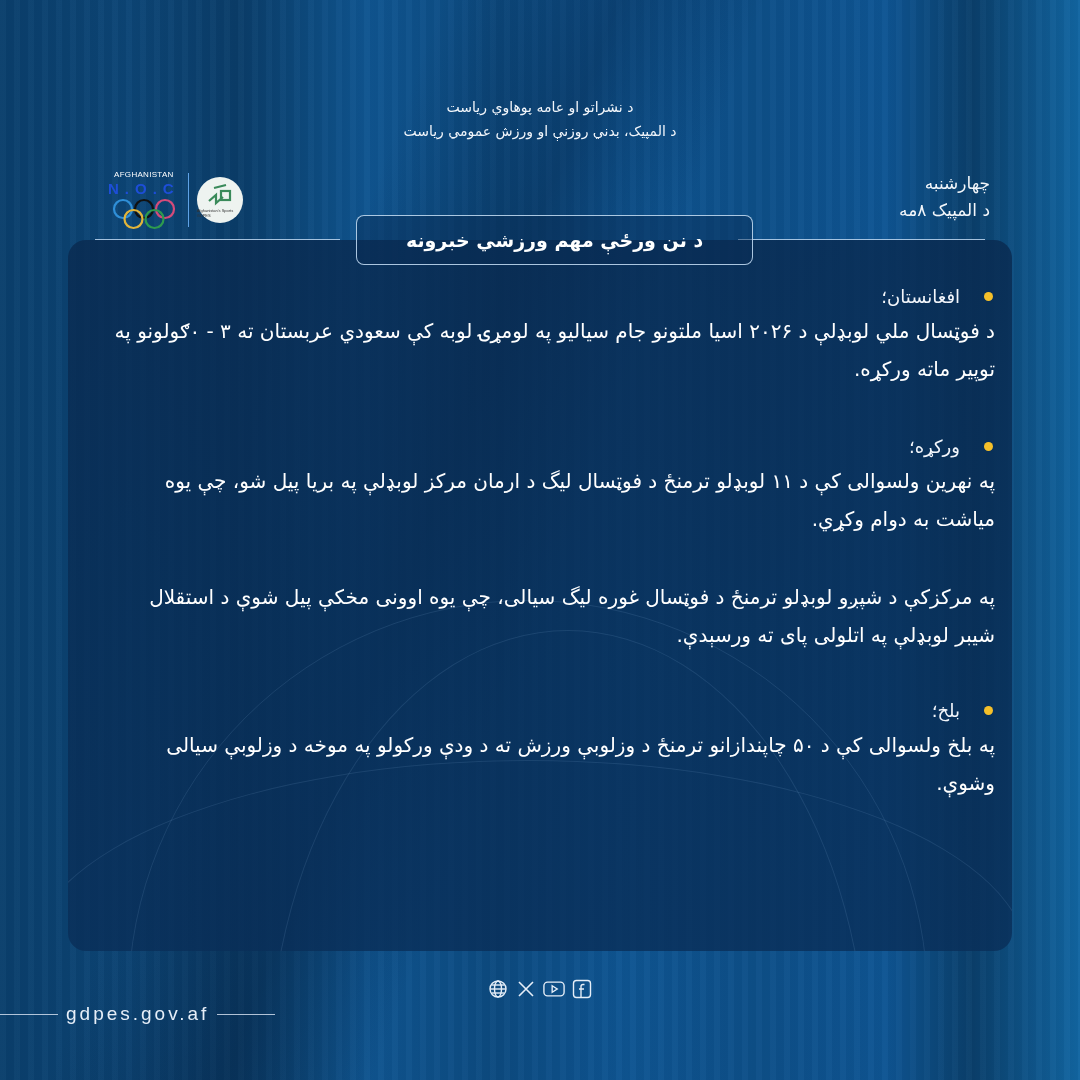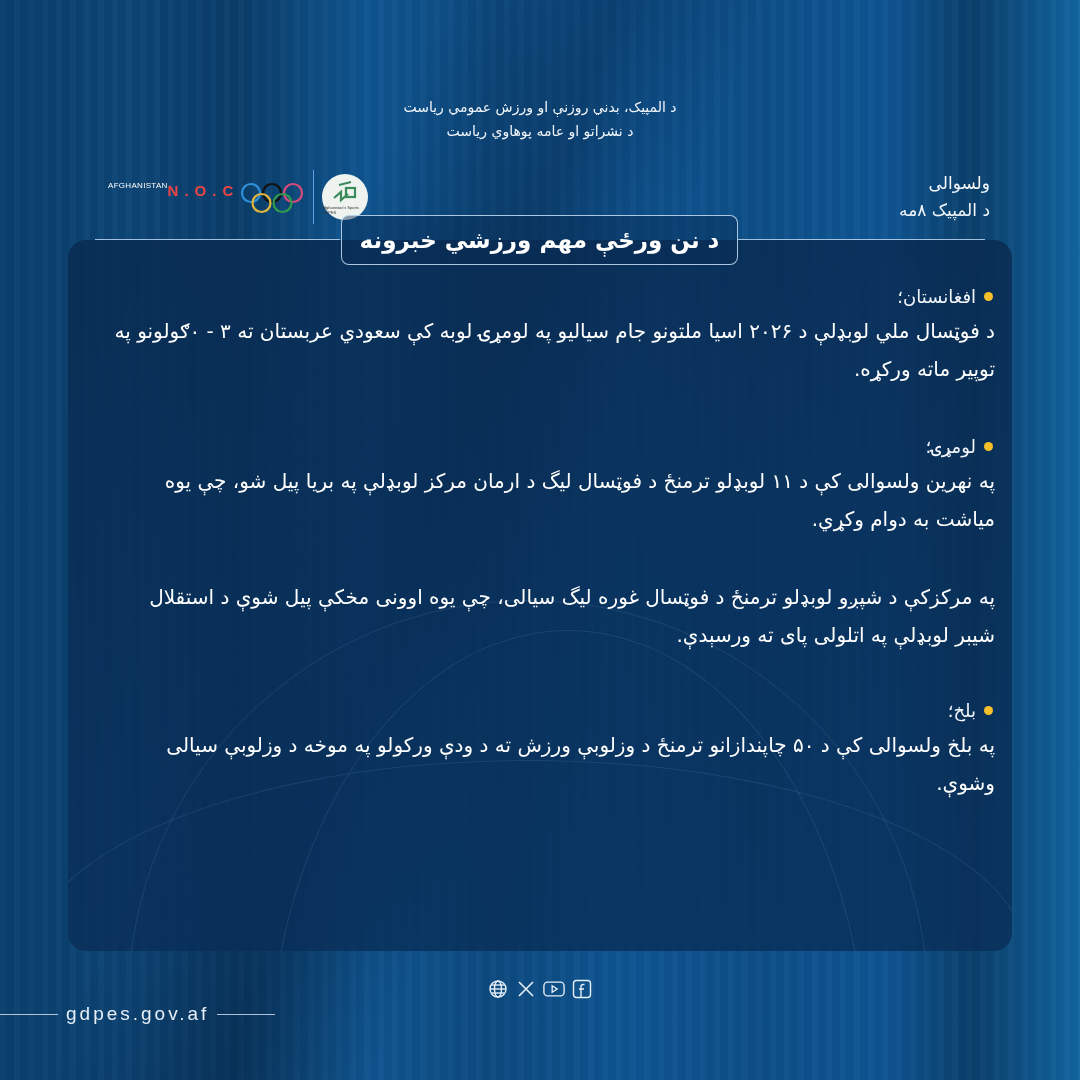--- a/index.html
+++ b/index.html
@@ -23,65 +23,65 @@
   }
   .header-org {
     position: absolute; top: 95px; left: 0; width: 1080px;
     text-align: center; direction: rtl;
     font-size: 14px; line-height: 24px; color: #f2f6fb;
   }
   .logos {
     position: absolute; top: 170px; left: 108px;
     display: flex; align-items: center; gap: 8px;
   }
-  .noc { display: flex; }
+  .noc { display: flex; flex-direction: column; align-items: center; }
   .noc-country { font-family: "Liberation Sans", sans-serif; font-size: 8px; letter-spacing: 0.3px; color: #fff; }
-  .noc-title { font-family: "Liberation Sans", sans-serif; font-weight: bold; font-size: 15px; letter-spacing: 6px; color: #ef4444; margin-top: 1px; }
+  .noc-title { font-family: "Liberation Sans", sans-serif; font-weight: bold; font-size: 15px; letter-spacing: 6px; color: #1d4ed8; margin-top: 1px; }
   .rings { width: 66px; height: 32px; margin-top: 1px; }
   .logo-divider { width: 1px; height: 54px; background: #5ea2e6; }
   .sports-logo {
     width: 46px; height: 46px; border-radius: 50%; background: #eef3f0;
     display: flex; flex-direction: column; align-items: center; justify-content: center;
   }
   .sports-logo-text { font-family: "Liberation Sans", sans-serif; font-size: 4px; color: #333; margin-top: 1px; }
   .date-block {
     position: absolute; top: 170px; right: 90px; direction: rtl; text-align: right;
     font-size: 17px; line-height: 27px; color: #f3f6fa;
   }
   .hline {
     position: absolute; top: 239px; height: 1px; background: rgba(190,215,240,0.85);
   }
   .hline.left { left: 95px; width: 245px; }
   .hline.right { left: 738px; width: 247px; }
   .title-box {
-    position: absolute; top: 215px; left: 341px; width: 397px; height: 50px;
+    position: absolute; top: 215px; left: 356px; width: 397px; height: 50px;
     border: 1px solid rgba(190,215,240,0.9); border-radius: 8px;
     background: rgba(8,45,85,0.45);
     display: flex; align-items: center; justify-content: center;
-    direction: rtl; font-size: 23px; font-weight: bold; color: #ffffff;
+    direction: rtl; font-size: 19px; font-weight: bold; color: #ffffff;
   }
   .panel {
     position: absolute; top: 240px; left: 68px; width: 944px; height: 711px;
     border-radius: 18px;
     background: linear-gradient(180deg, rgba(9,42,80,0.82) 0%, rgba(8,44,84,0.78) 60%, rgba(9,46,88,0.8) 100%);
     overflow: hidden;
   }
   .globe {
     position: absolute; left: 60px; top: 360px; width: 800px; height: 800px;
     border-radius: 50%; border: 1px solid rgba(160,200,240,0.12);
   }
   .globe.g2 { left: 200px; top: 390px; width: 600px; height: 900px; }
   .globe.g3 { left: -40px; top: 520px; width: 1000px; height: 400px; }
   .news-list {
     position: absolute; top: 280px; left: 105px; width: 890px; direction: rtl;
   }
   .news-item { margin-bottom: 40px; }
   .news-item.i1 { margin-bottom: 42px; }
   .news-region {
-    display: flex; align-items: center; gap: 8px;
+    display: flex; align-items: center; gap: 24px;
     font-size: 18px; color: #f3f6fb; height: 32px; padding-right: 2px;
   }
   .bullet { width: 9px; height: 9px; border-radius: 50%; background: #f5c02a; flex: none; }
   .news-body {
     font-size: 20px; font-weight: normal; line-height: 38px; color: #ffffff;
     text-align: right; padding-right: 0;
   }
   .footer-icons {
     position: absolute; top: 978px; left: 0; width: 1080px;
     display: flex; justify-content: center; gap: 6px;
@@ -93,22 +93,22 @@
   }
   .footer-line { width: 58px; height: 1px; background: rgba(220,230,245,0.8); }
   .footer-url { font-family: "Liberation Sans", sans-serif; font-size: 19px; letter-spacing: 3px; color: #e6eef8; }
 </style>
 </head>
 <body>
 
 <div class="bg-streak"></div>
 
 <div class="header-org">
+  <div>د نشراتو او عامه پوهاوي رياست</div>
   <div>د المپیک، بدني روزنې او ورزش عمومي رياست</div>
-  <div>د نشراتو او عامه پوهاوي رياست</div>
 </div>
 
 <div class="logos">
   <div class="noc">
     <div class="noc-country">AFGHANISTAN</div>
     <div class="noc-title">N.O.C</div>
     <svg class="rings" viewBox="0 0 66 32">
       <g fill="none" stroke-width="2.2">
         <circle cx="12" cy="11" r="9" stroke="#2f8fd8"></circle>
         <circle cx="33" cy="11" r="9" stroke="#111"></circle>
@@ -125,21 +125,21 @@
         <path d="M3 18 L10 12 L10 20 L17 14"></path>
         <rect x="15" y="8" width="9" height="9"></rect>
         <path d="M8 5 L20 2"></path>
       </g>
     </svg>
     <div class="sports-logo-text">Afghanistan's Sports GDPES</div>
   </div>
 </div>
 
 <div class="date-block">
-  <div>ولسوالی</div>
+  <div>چهارشنبه</div>
   <div>د المپیک ۸مه</div>
 </div>
 
 <div class="panel">
   <div class="globe"></div>
   <div class="globe g2"></div>
   <div class="globe g3"></div>
 </div>
 
 <div class="hline left"></div>
@@ -150,21 +150,21 @@
   <div class="news-item i1">
     <div class="news-region">
       <span class="bullet"></span>
       <span>افغانستان؛</span>
     </div>
     <div class="news-body">د فوټسال ملي لوبډلې د ۲۰۲۶ اسیا ملتونو جام سیالیو په لومړۍ لوبه کې سعودي عربستان ته ۳ - ۰ګولونو په توپیر ماته ورکړه.</div>
   </div>
   <div class="news-item">
     <div class="news-region">
       <span class="bullet"></span>
-      <span>لومړۍ؛</span>
+      <span>ورکړه؛</span>
     </div>
     <div class="news-body">په نهرین ولسوالی کې د ۱۱ لوبډلو ترمنځ د فوټسال لیگ د ارمان مرکز لوبډلې په بریا پیل شو، چې یوه میاشت به دوام وکړي.</div>
   </div>
   <div class="news-item">
     <div class="news-body">په مرکزکې د شپږو لوبډلو ترمنځ د فوټسال غوره لیگ سیالی، چې یوه اوونی مخکې پیل شوې د استقلال شیبر لوبډلې په اتلولی پای ته ورسېدې.</div>
   </div>
   <div class="news-item">
     <div class="news-region">
       <span class="bullet"></span>
       <span>بلخ؛</span>

